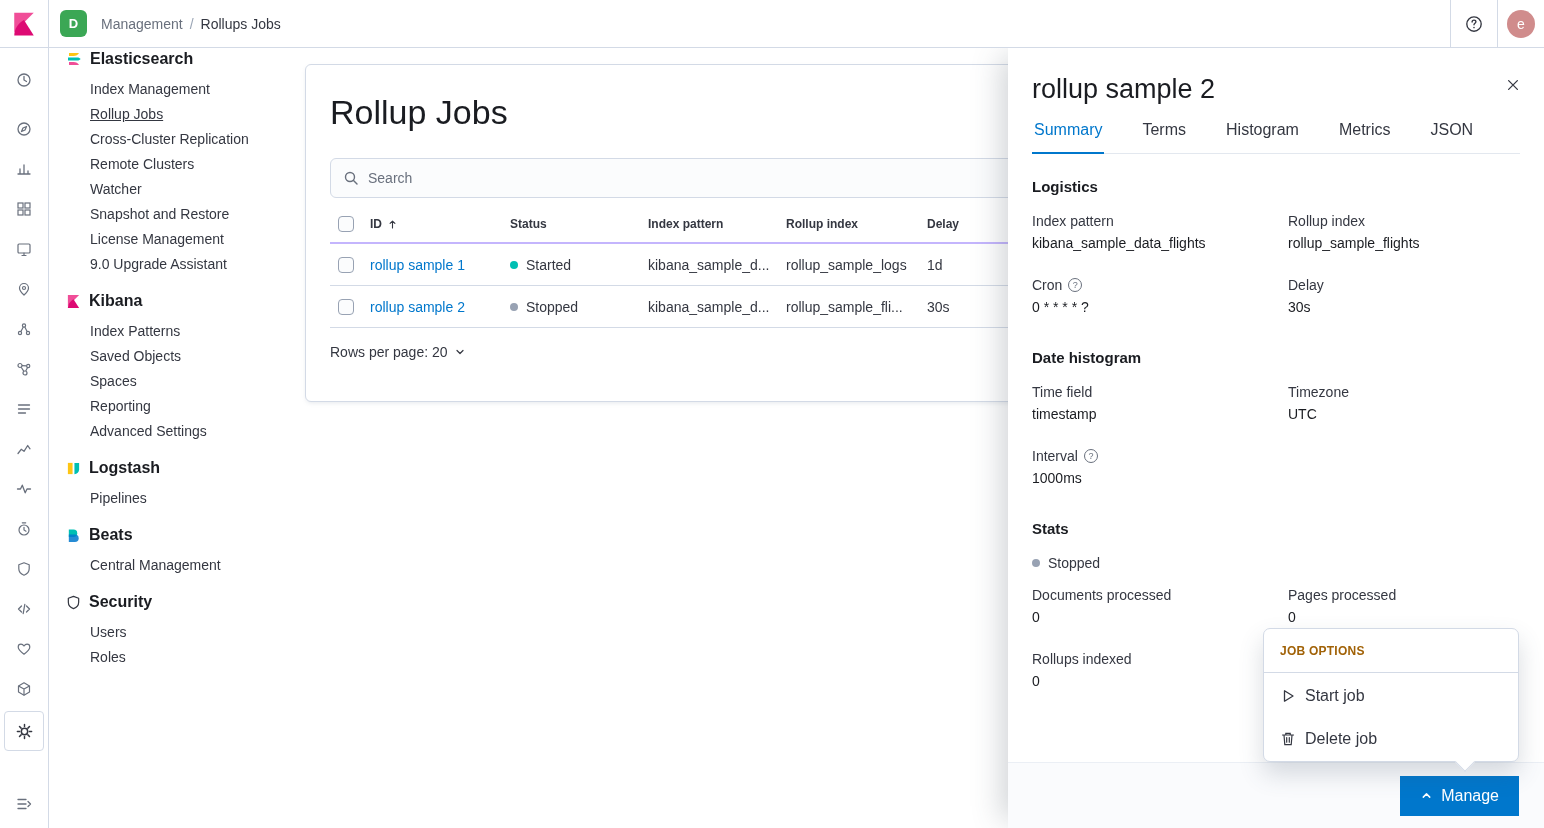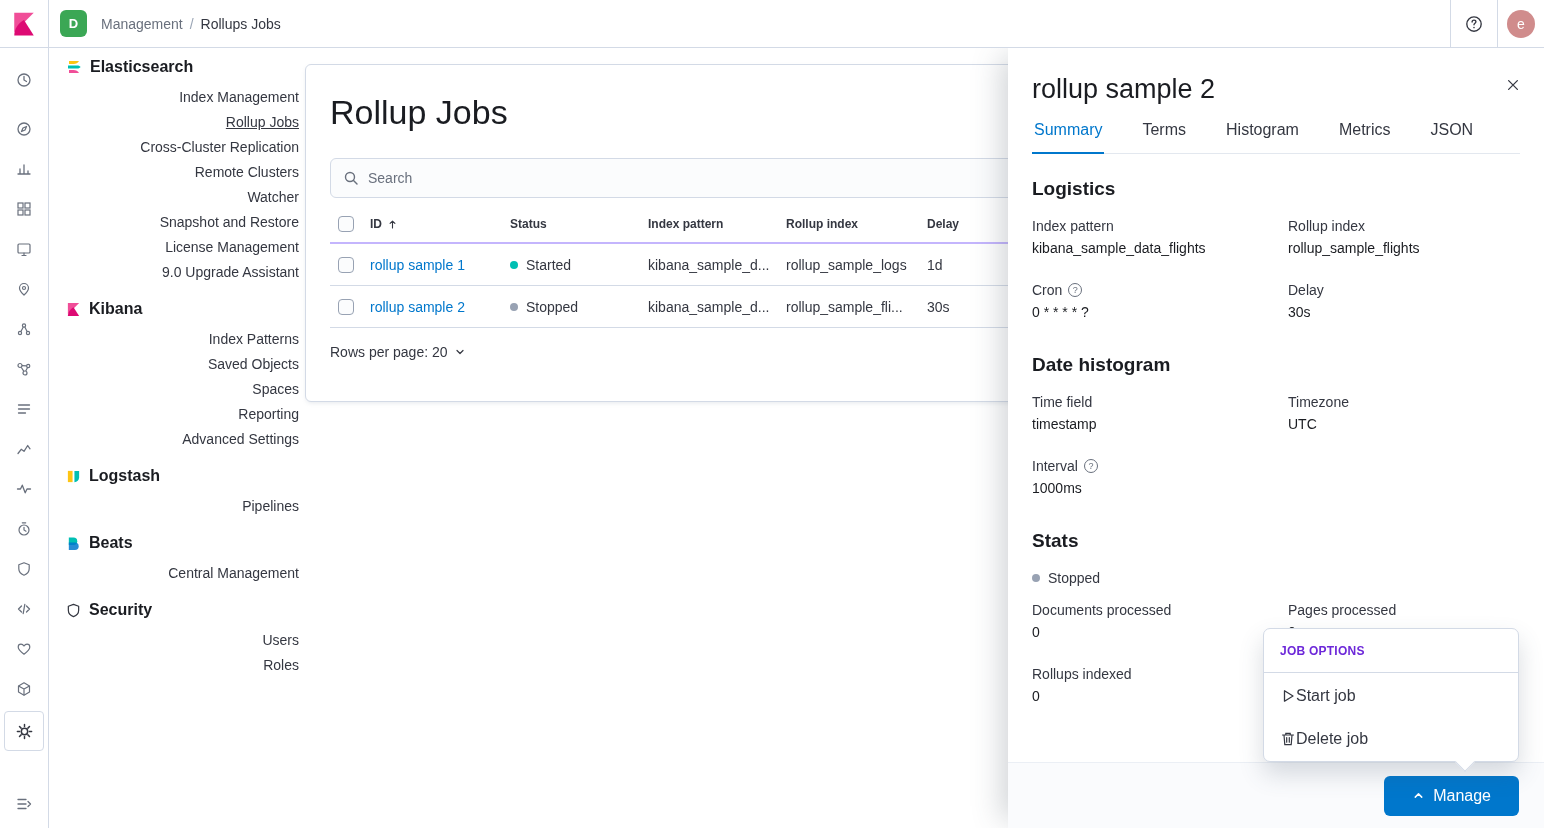--- a/index.html
+++ b/index.html
@@ -45,22 +45,22 @@
   .rail-icon { width:48px; height:40px; display:flex; align-items:center; justify-content:center; cursor:pointer; }
   .rail-icon.first { margin-bottom:9px; }
   .rail-icon.active {
     width:40px; height:40px; border:1px solid #D3DAE6; border-radius:4px; margin-top:2px;
     background:#fff;
   }
   .rail-collapse { position:absolute; bottom:8px; left:0; width:48px; height:32px; display:flex; align-items:center; justify-content:center; cursor:pointer; }
 
   
   .side-nav {
-    position:absolute; top:40px; left:49px; width:250px; bottom:0;
-    padding:18px 0 0 17px; overflow:hidden;text-align:right;
+    position:absolute; top:32px; left:49px; width:250px; bottom:0;
+    padding:18px 0 0 17px; overflow:hidden;
   }
   .nav-section { margin-bottom:15px; }
   .nav-heading { display:flex; align-items:center; gap:8px; font-size:16px; font-weight:700; color:#1A1C21; margin-bottom:9px; }
   .nav-items { list-style:none; padding-left:24px; }
   .nav-item { font-size:14px; line-height:25px; color:#343741; cursor:pointer; }
   .nav-item.active { text-decoration:underline; }
 
   
   .main-card {
     position:absolute; left:305px; top:64px; width:830px; height:338px;
@@ -100,53 +100,53 @@
     box-shadow:-14px 0 28px -8px rgba(69,78,91,.25);
     display:flex; flex-direction:column;
   }
   .flyout-close { position:absolute; top:28px; right:22px; cursor:pointer; padding:2px; }
   .flyout-head { padding:26px 24px 0; }
   .flyout-title { font-size:27px; font-weight:500; color:#1A1C21; }
   .tabs { display:flex; margin-top:16px; border-bottom:1px solid #E3E8EF; }
   .tab { font-size:16px; color:#343741; padding:0 2px 13px; margin-right:36px; cursor:pointer; }
   .tab.active { color:#0077CC; border-bottom:2px solid #0077CC; margin-bottom:-1px; }
   .flyout-body { padding:24px; flex:1; overflow:hidden; }
-  .sect-heading { font-size:19px; font-weight:600; color:#1A1C21; margin-bottom:18px; }
+  .sect-heading { font-size:15px; font-weight:600; color:#1A1C21; margin-bottom:18px; }
   .sect { margin-bottom:34px; }
   .field-grid { display:grid; grid-template-columns:256px 1fr; row-gap:26px; }
   .f-label { font-size:14px; color:#343741; margin-bottom:6px; display:flex; align-items:center; }
   .f-value { font-size:14px; font-weight:400; color:#1A1C21; }
   .help-icon {
     display:inline-flex; width:14px; height:14px; border:1px solid #69707D; border-radius:50%;
     font-size:9px; color:#69707D; align-items:center; justify-content:center;
     margin-left:6px; cursor:pointer;
   }
   .stats-status { display:flex; align-items:center; gap:8px; font-size:14px; margin-bottom:16px; }
   .flyout-footer {
     height:66px; background:#FAFBFD; border-top:1px solid #EBEFF5;
     display:flex; align-items:center; justify-content:flex-end; padding:0 25px;
   }
   .manage-btn {
-    height:40px; padding:0 28px; background:#0077CC; color:#fff; border:none;
-    border-radius:6px; font-family:"Liberation Sans", sans-serif; font-size:16px;
+    height:40px; padding:0 20px; background:#0077CC; color:#fff; border:none;
+    border-radius:0; font-family:"Liberation Sans", sans-serif; font-size:16px;
     display:flex; align-items:center; gap:8px; cursor:pointer;
   }
 
   
   .job-popup {
     position:absolute; left:1263px; top:628px; width:256px; background:#fff;
     border:1px solid #D3DAE6; border-radius:7px; z-index:60;
     box-shadow:0 12px 24px rgba(65,78,101,.2);
   }
   .popup-title {
-    padding:15px 16px 14px; font-size:12px; font-weight:700; color:#6d28d9;
+    padding:15px 16px 14px; font-size:12px; font-weight:700; color:#a16207;
     border-bottom:1px solid #D3DAE6; letter-spacing:.02em;
   }
   .popup-item {
-    display:flex; align-items:center; padding:0 16px; height:43px;
+    display:flex; align-items:center; gap:9px; padding:0 16px; height:43px;
     font-size:16px; color:#343741; cursor:pointer;
   }
   .popup-arrow {
     position:absolute; bottom:-8px; left:194px; width:14px; height:14px;
     background:#fff; border-right:1px solid #D3DAE6; border-bottom:1px solid #D3DAE6;
     transform:rotate(45deg);
   }
 </style>
 </head>
 <body>

